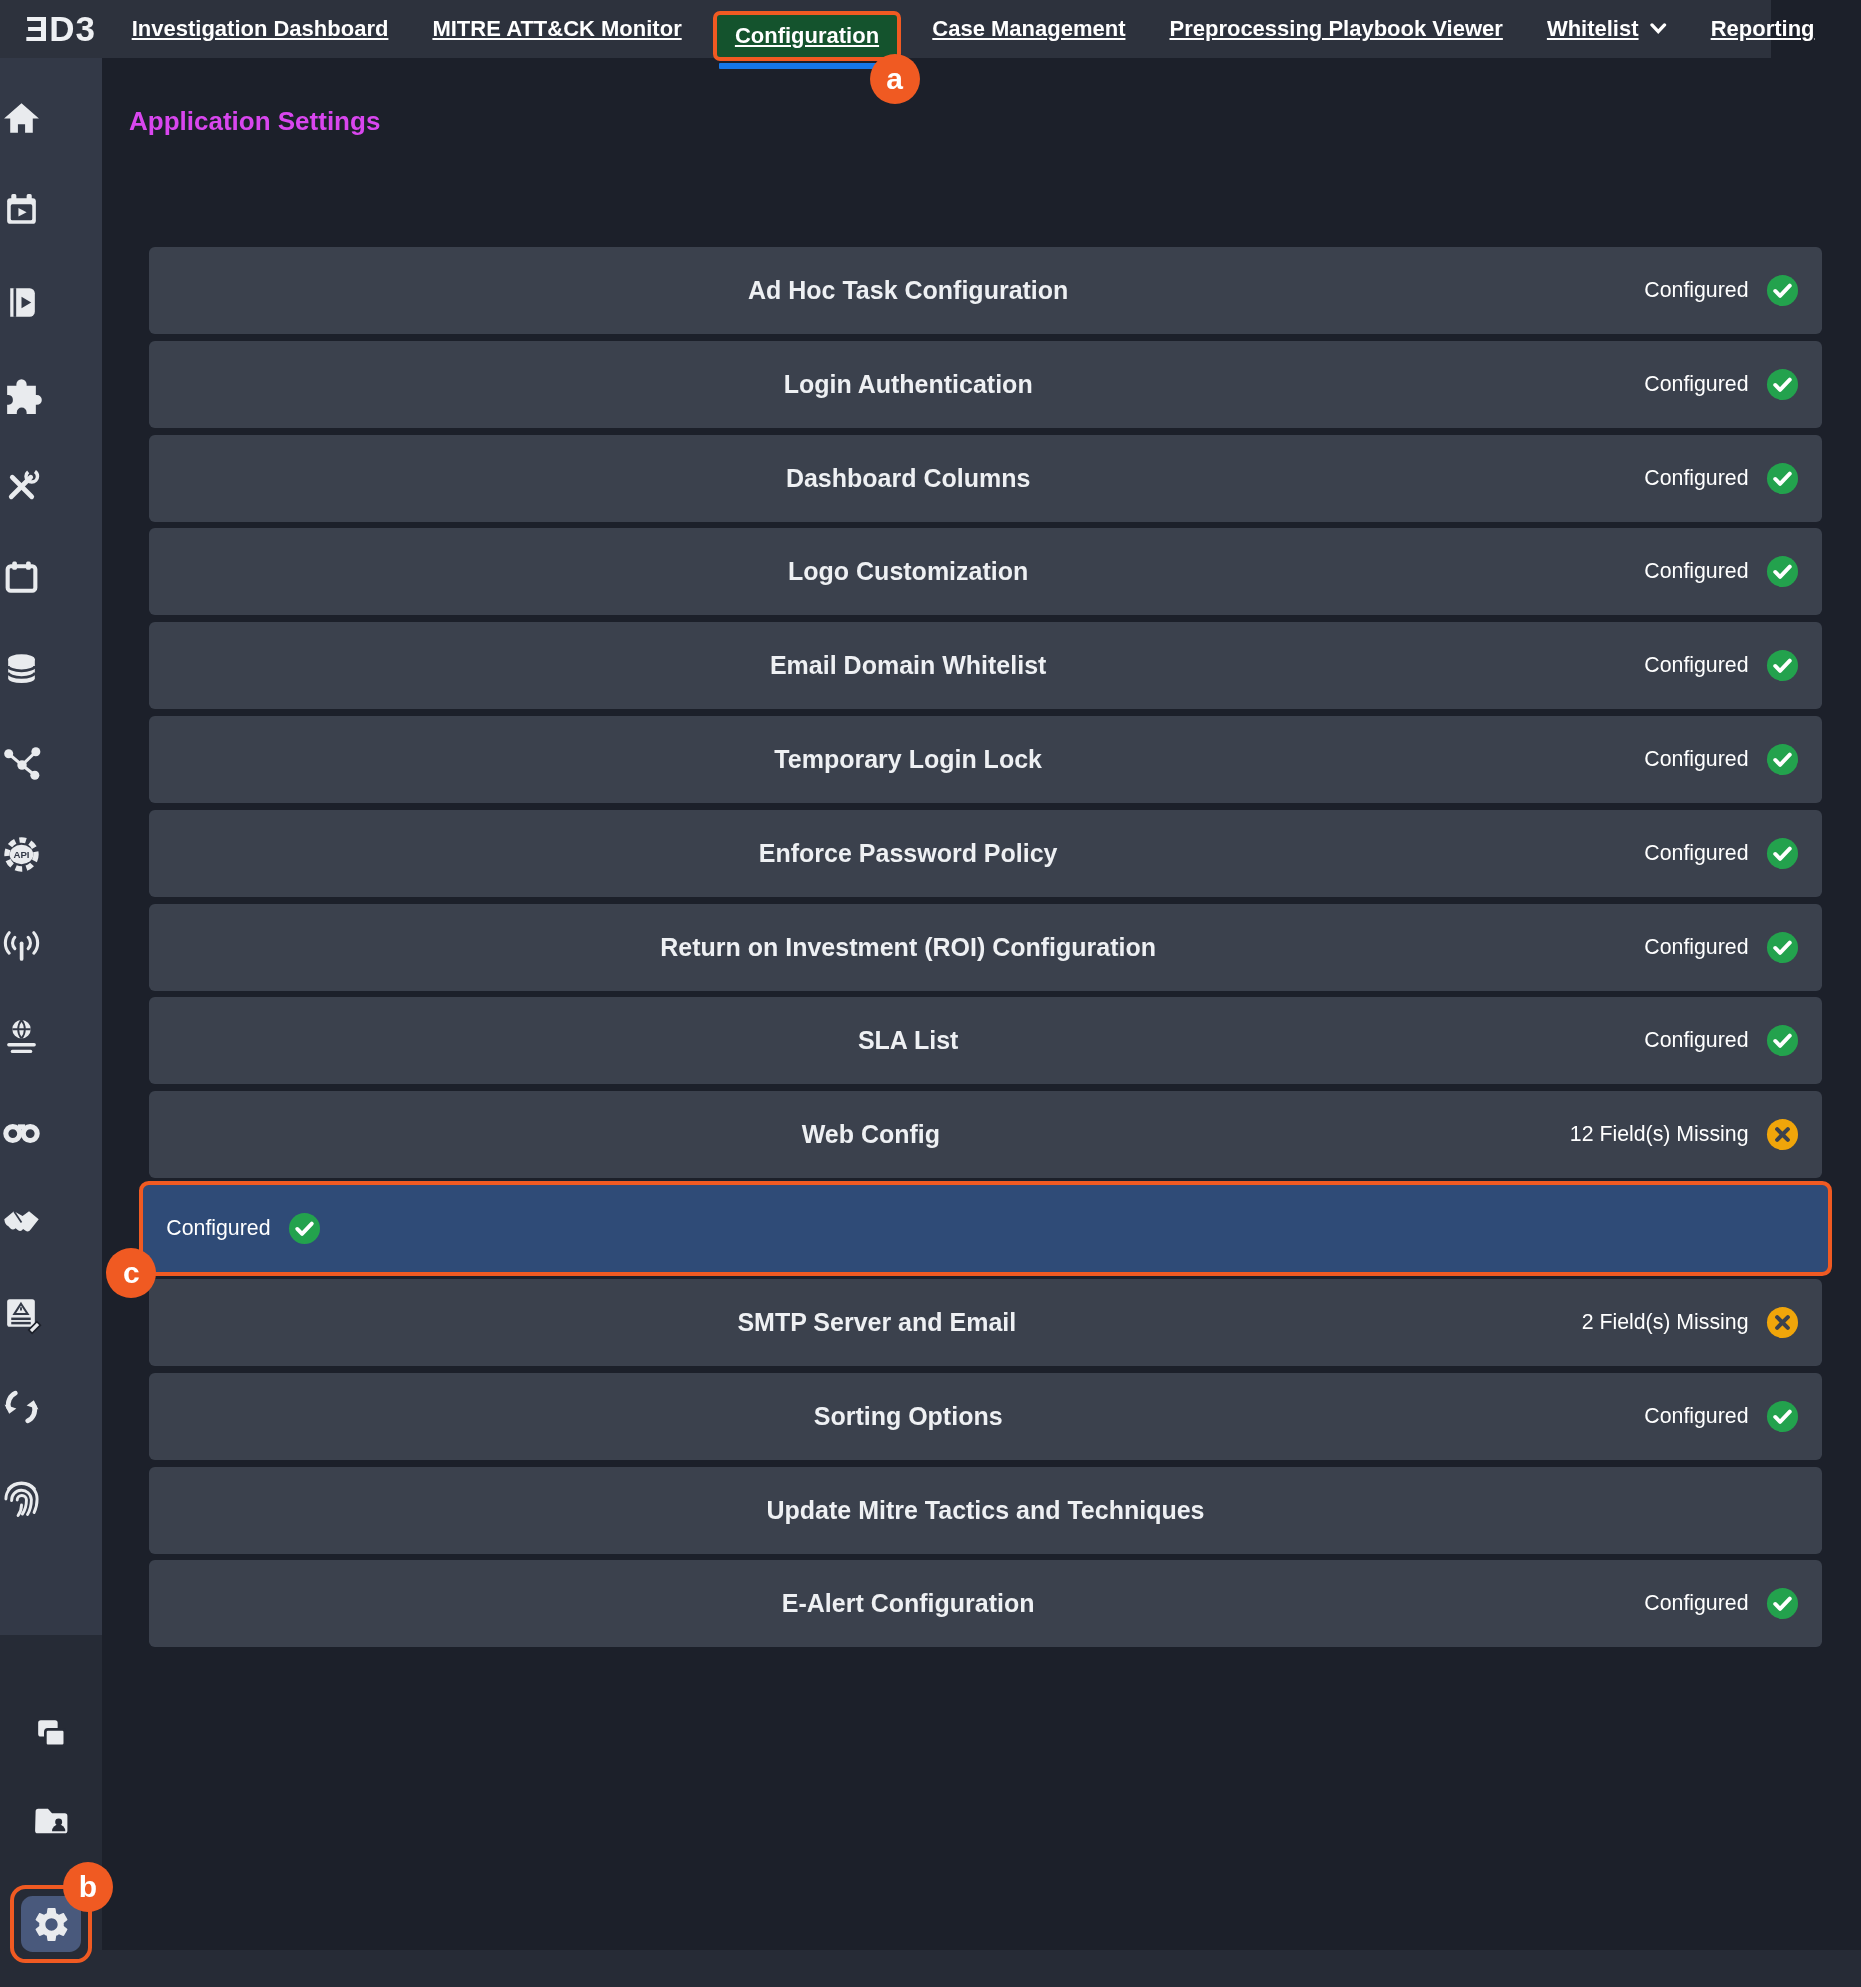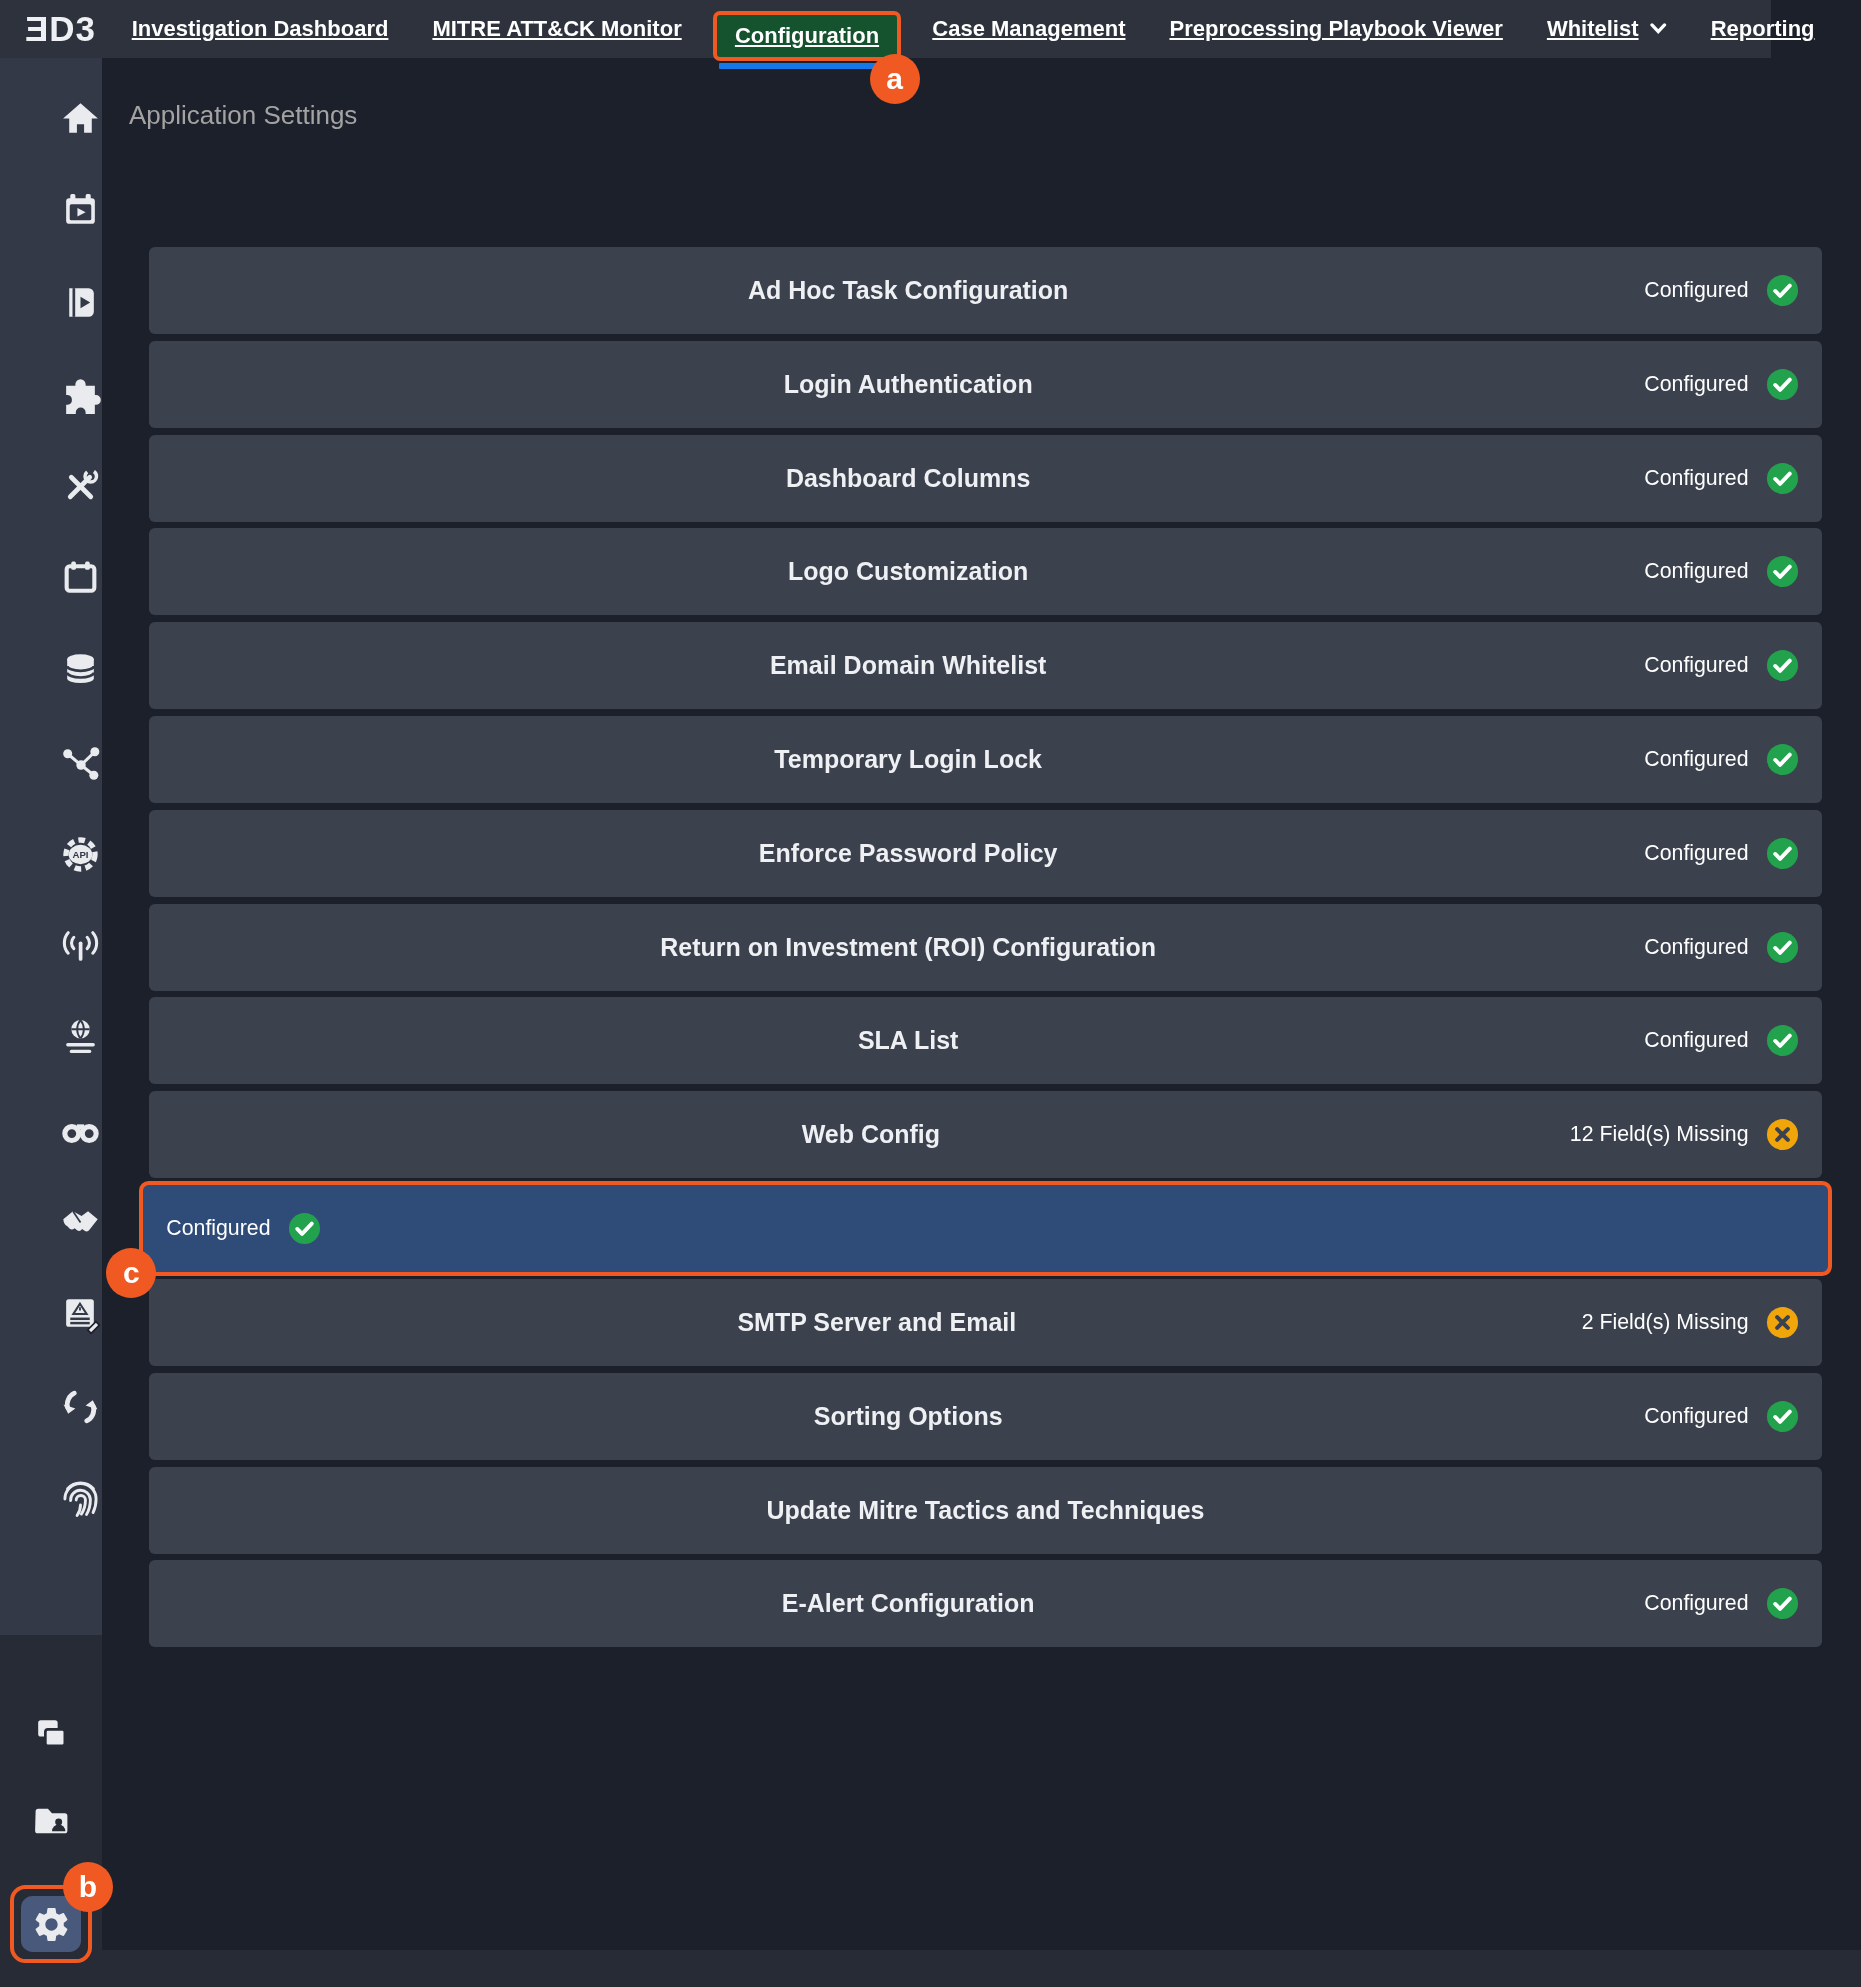--- a/index.html
+++ b/index.html
@@ -39,39 +39,39 @@
     width:50px;height:50px;border-radius:50%;background:#f05a22;color:#ffffff;
     font-weight:700;font-size:30px;display:flex;align-items:center;justify-content:center;
     z-index:30;line-height:1;
   }
   .nav-badge{position:absolute;right:-23px;bottom:-47px;}
   
   .sidebar{
     position:absolute;top:58px;left:0;width:102px;height:1929px;
     background:#333947;z-index:10;
   }
-  .sb-top{display:flex;flex-direction:column;align-items:flex-end;padding-top:39px;row-gap:49px;}
+  .sb-top{display:flex;flex-direction:column;align-items:flex-start;padding-top:39px;row-gap:49px;}
   .sb-icon{width:43px;height:43px;display:flex;align-items:center;justify-content:center;cursor:pointer;}
   .sb-bottom{
     position:absolute;top:1577px;left:0;right:0;bottom:0;background:#262b36;
     display:flex;flex-direction:column;align-items:center;padding-top:78px;row-gap:43px;
   }
   .gear-box{
     position:relative;width:82px;height:78px;border:4.9px solid #f05a22;border-radius:15.5px;
     display:flex;align-items:center;justify-content:center;box-sizing:border-box;cursor:pointer;
   }
   .gear-inner{
     width:60px;height:56px;background:#49597c;border-radius:11.6px;
     display:flex;align-items:center;justify-content:center;
   }
   .gear-badge{position:absolute;top:-27px;right:-25px;}
   
   .content{position:absolute;top:58px;left:102px;right:0;bottom:0;background:#1c202a;z-index:5;}
   .page-title{
-    position:absolute;top:25px;left:27px;color:#a3a3a3;font-size:26px;font-weight:400;
+    position:absolute;top:31px;left:27px;color:#d946ef;font-size:26px;font-weight:700;
   }
   .rows{
     position:absolute;top:189px;left:47px;right:39px;
     display:flex;flex-direction:column;row-gap:6.8px;
   }
   .s-row{
     position:relative;height:87px;background:#3b414d;border-radius:5.8px;
     display:flex;align-items:center;padding:0 23px;box-sizing:border-box;cursor:pointer;text-align:center;
   }
   .row-label{color:#eef0f3;font-size:25px;font-weight:700;flex:1;}

